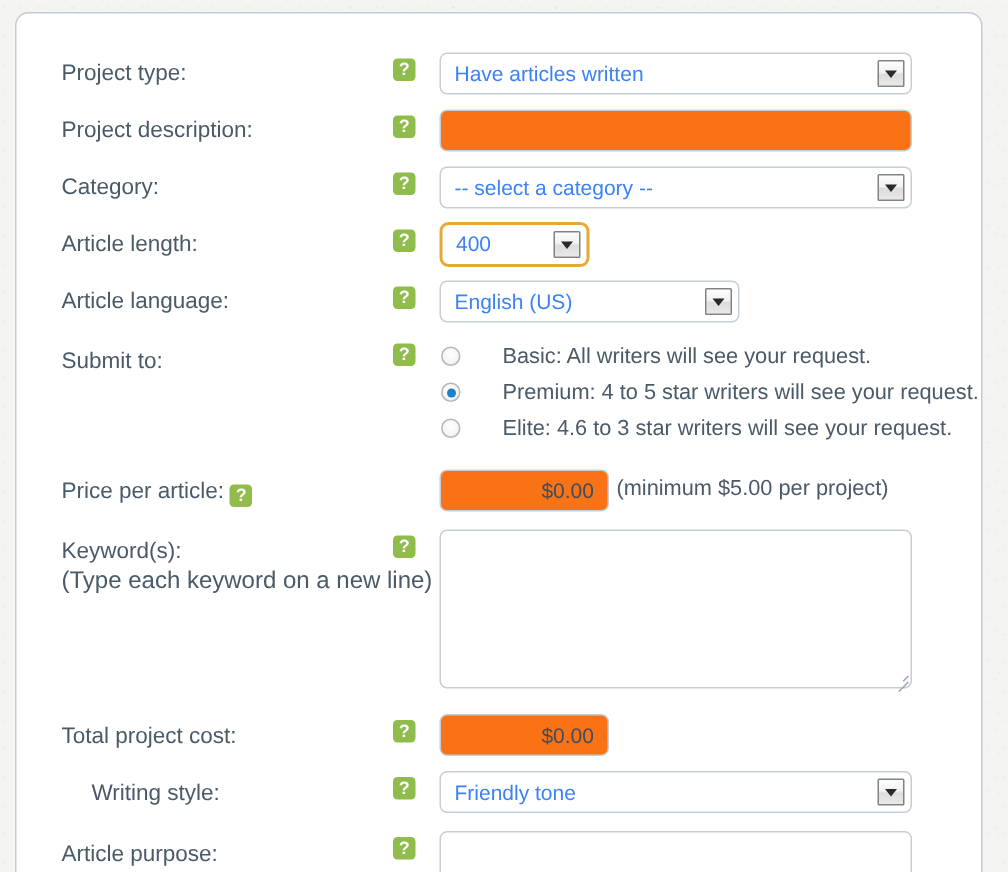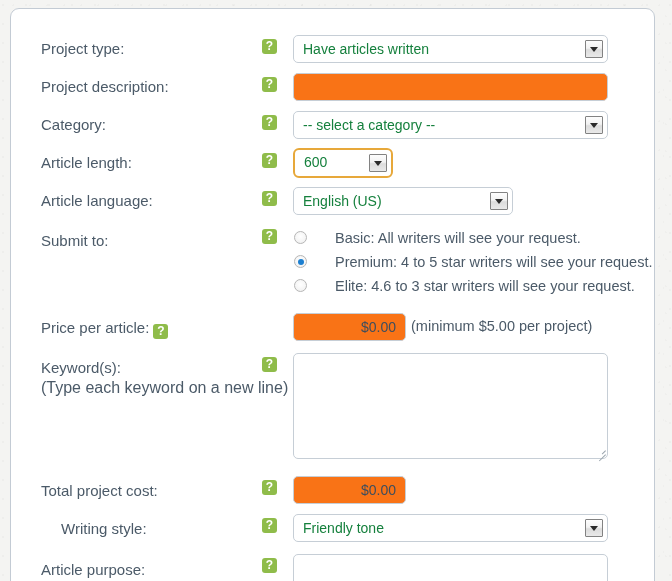--- a/index.html
+++ b/index.html
@@ -130,21 +130,21 @@
   .sel.focused {
     border: 2px solid #e7a83a;
     border-radius: 6px;
   }
   .sel .sel-text {
     position: absolute;
     left: 9px;
     top: 0;
     bottom: 0;
     line-height: 26px;
-    color: #15803d;
+    color: #3b82f6;
     font-size: 14px;
     white-space: nowrap;
     overflow: hidden;
   }
   .sel.focused .sel-text { line-height: 24px; }
   .sel .arrow-btn {
     position: absolute;
     right: 4px;
     top: 50%;
     transform: translateY(-50%);
@@ -268,29 +268,29 @@
       <div class="sel" style="left:282px; top:102px; width:315px;">
         <div class="sel-text">-- select a category --</div>
         <div class="arrow-btn"></div>
       </div>
     </div>
 
     <div class="row" style="top:0;">
       <div class="label" style="left:30px; top:145px;">Article length:</div>
       <div class="help" style="left:251px; top:144px;">?</div>
       <div class="sel focused" style="left:282px; top:139px; width:100px; height:30px;">
-        <div class="sel-text">600</div>
+        <div class="sel-text">400</div>
         <div class="arrow-btn"></div>
       </div>
     </div>
 
     <div class="row" style="top:0;">
       <div class="label" style="left:30px; top:183px;">Article language:</div>
       <div class="help" style="left:251px; top:182px;">?</div>
-      <div class="sel" style="left:282px; top:178px; width:220px;">
+      <div class="sel" style="left:282px; top:178px; width:200px;">
         <div class="sel-text">English (US)</div>
         <div class="arrow-btn"></div>
       </div>
     </div>
 
     <div class="row" style="top:0;">
       <div class="label" style="left:30px; top:223px;">Submit to:</div>
       <div class="help" style="left:251px; top:220px;">?</div>
 
       <div class="radio-item" style="top:220px;">

